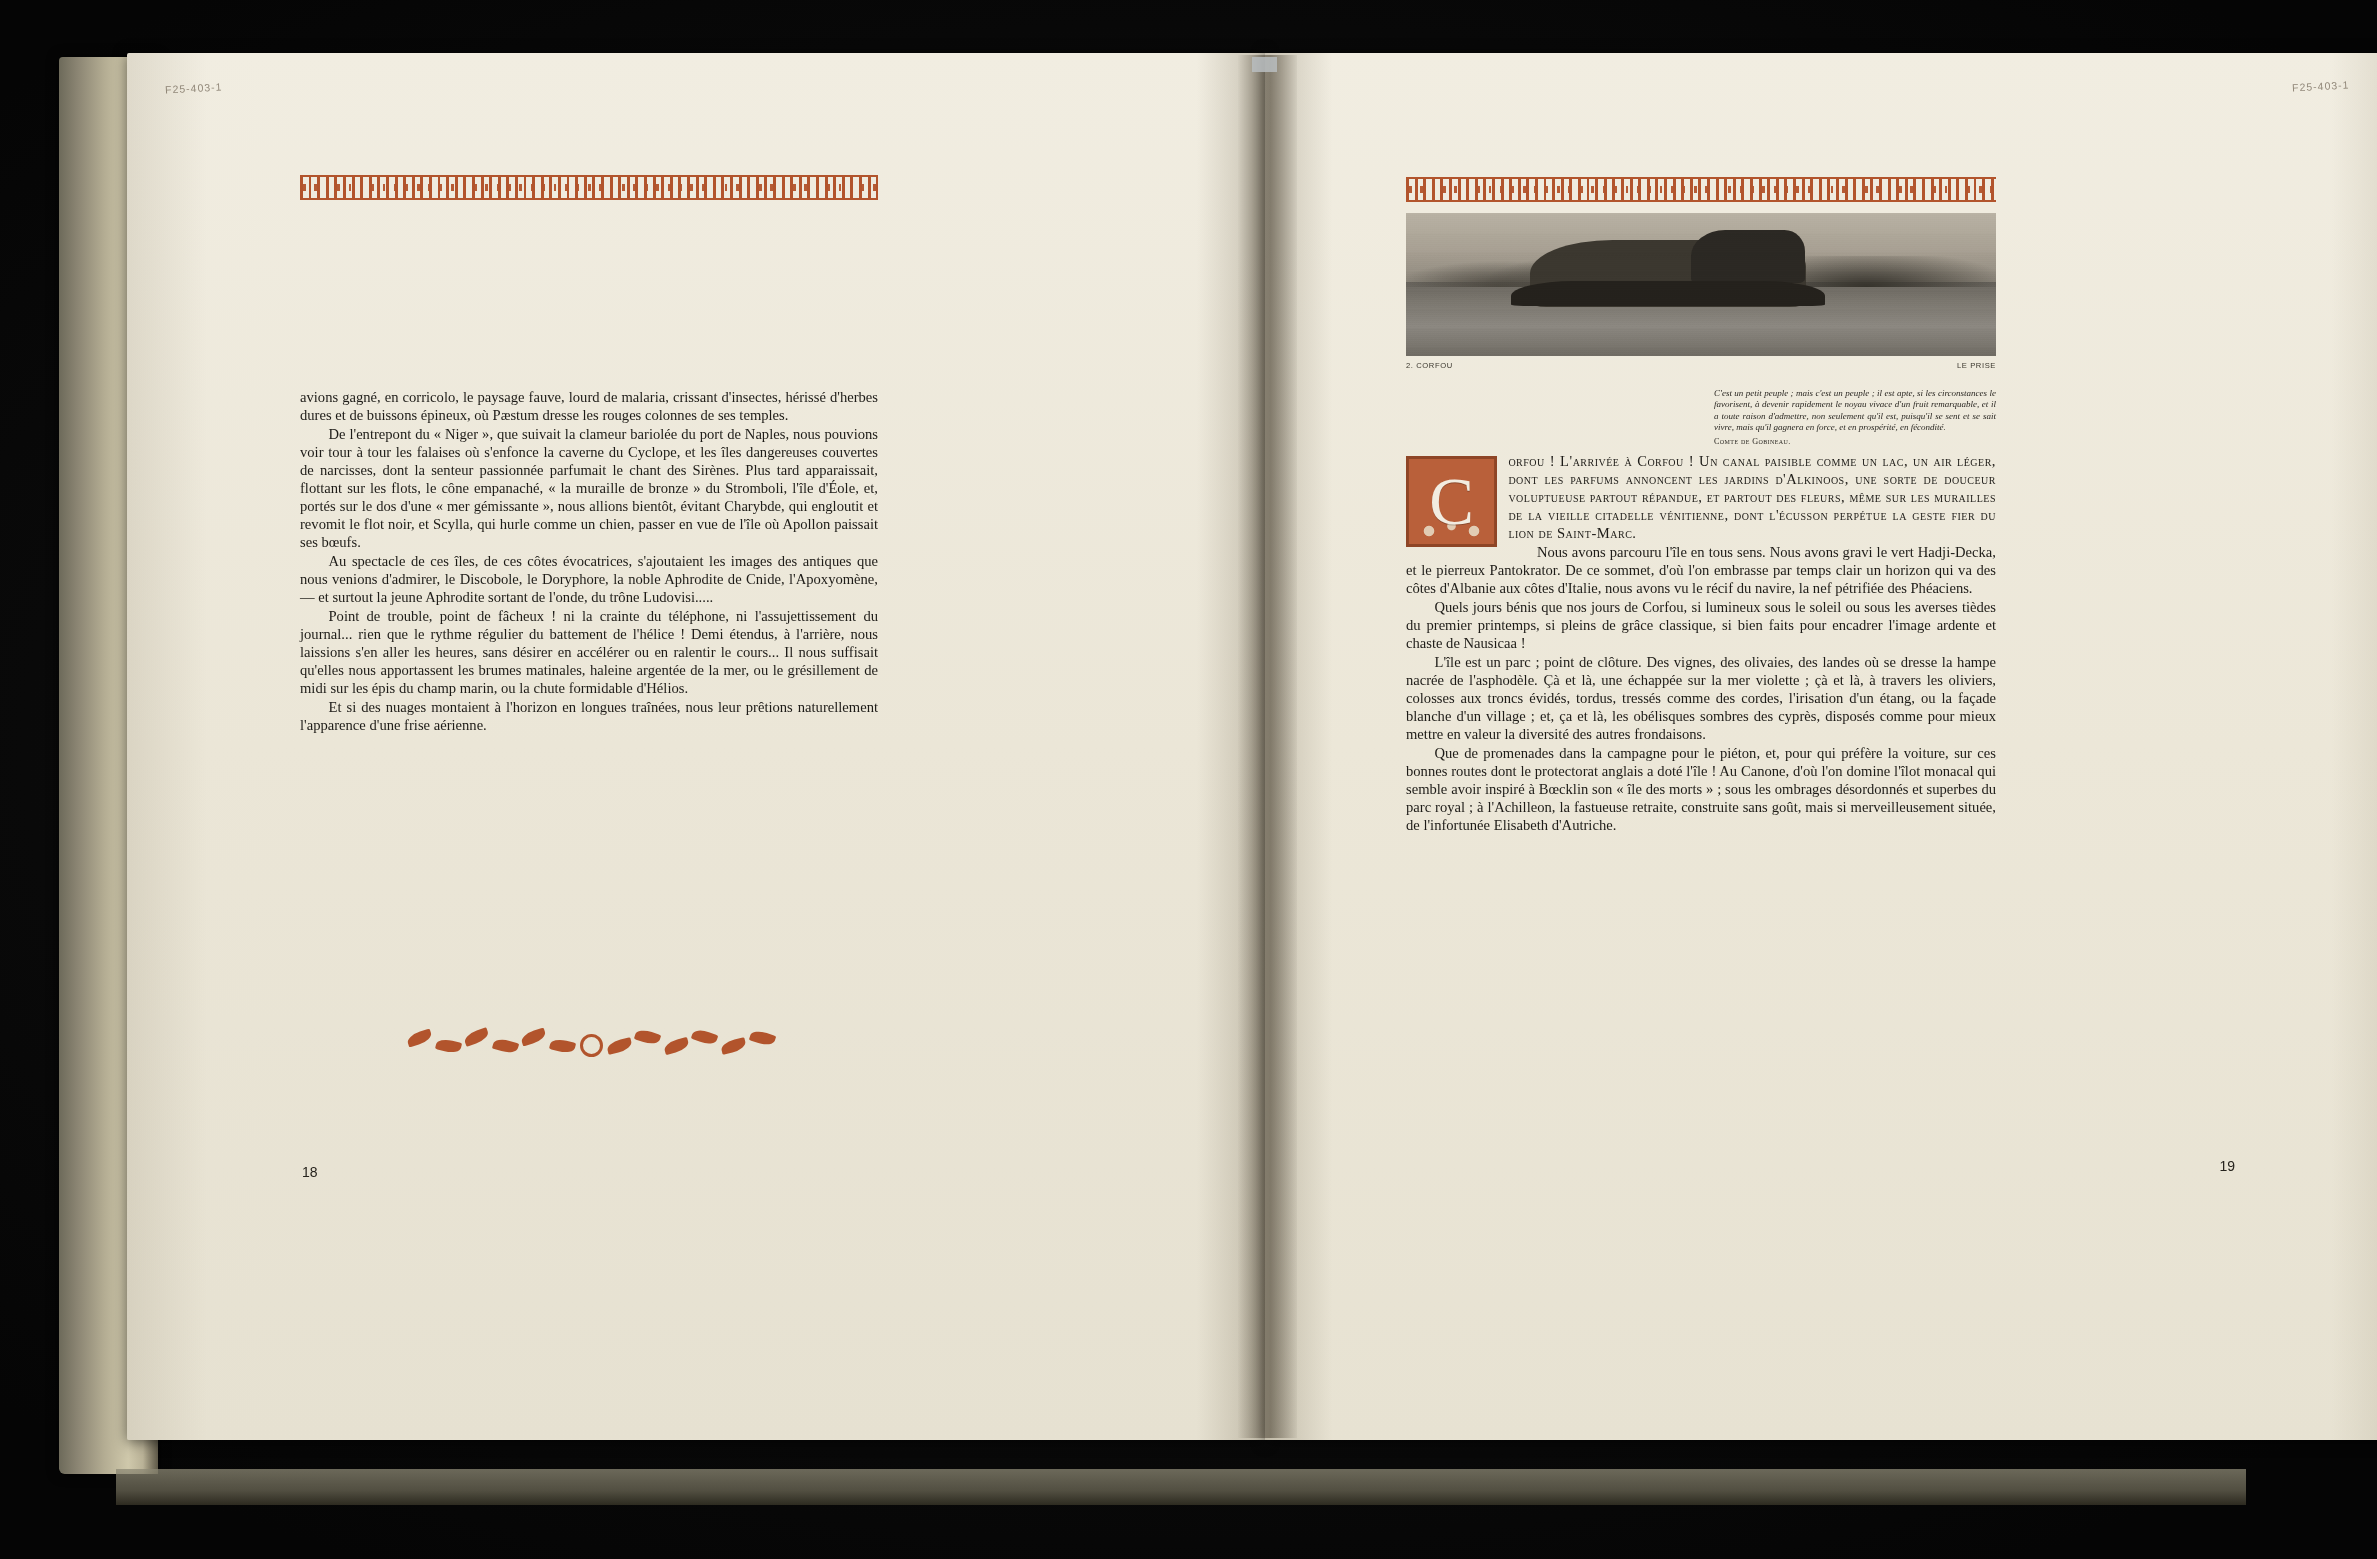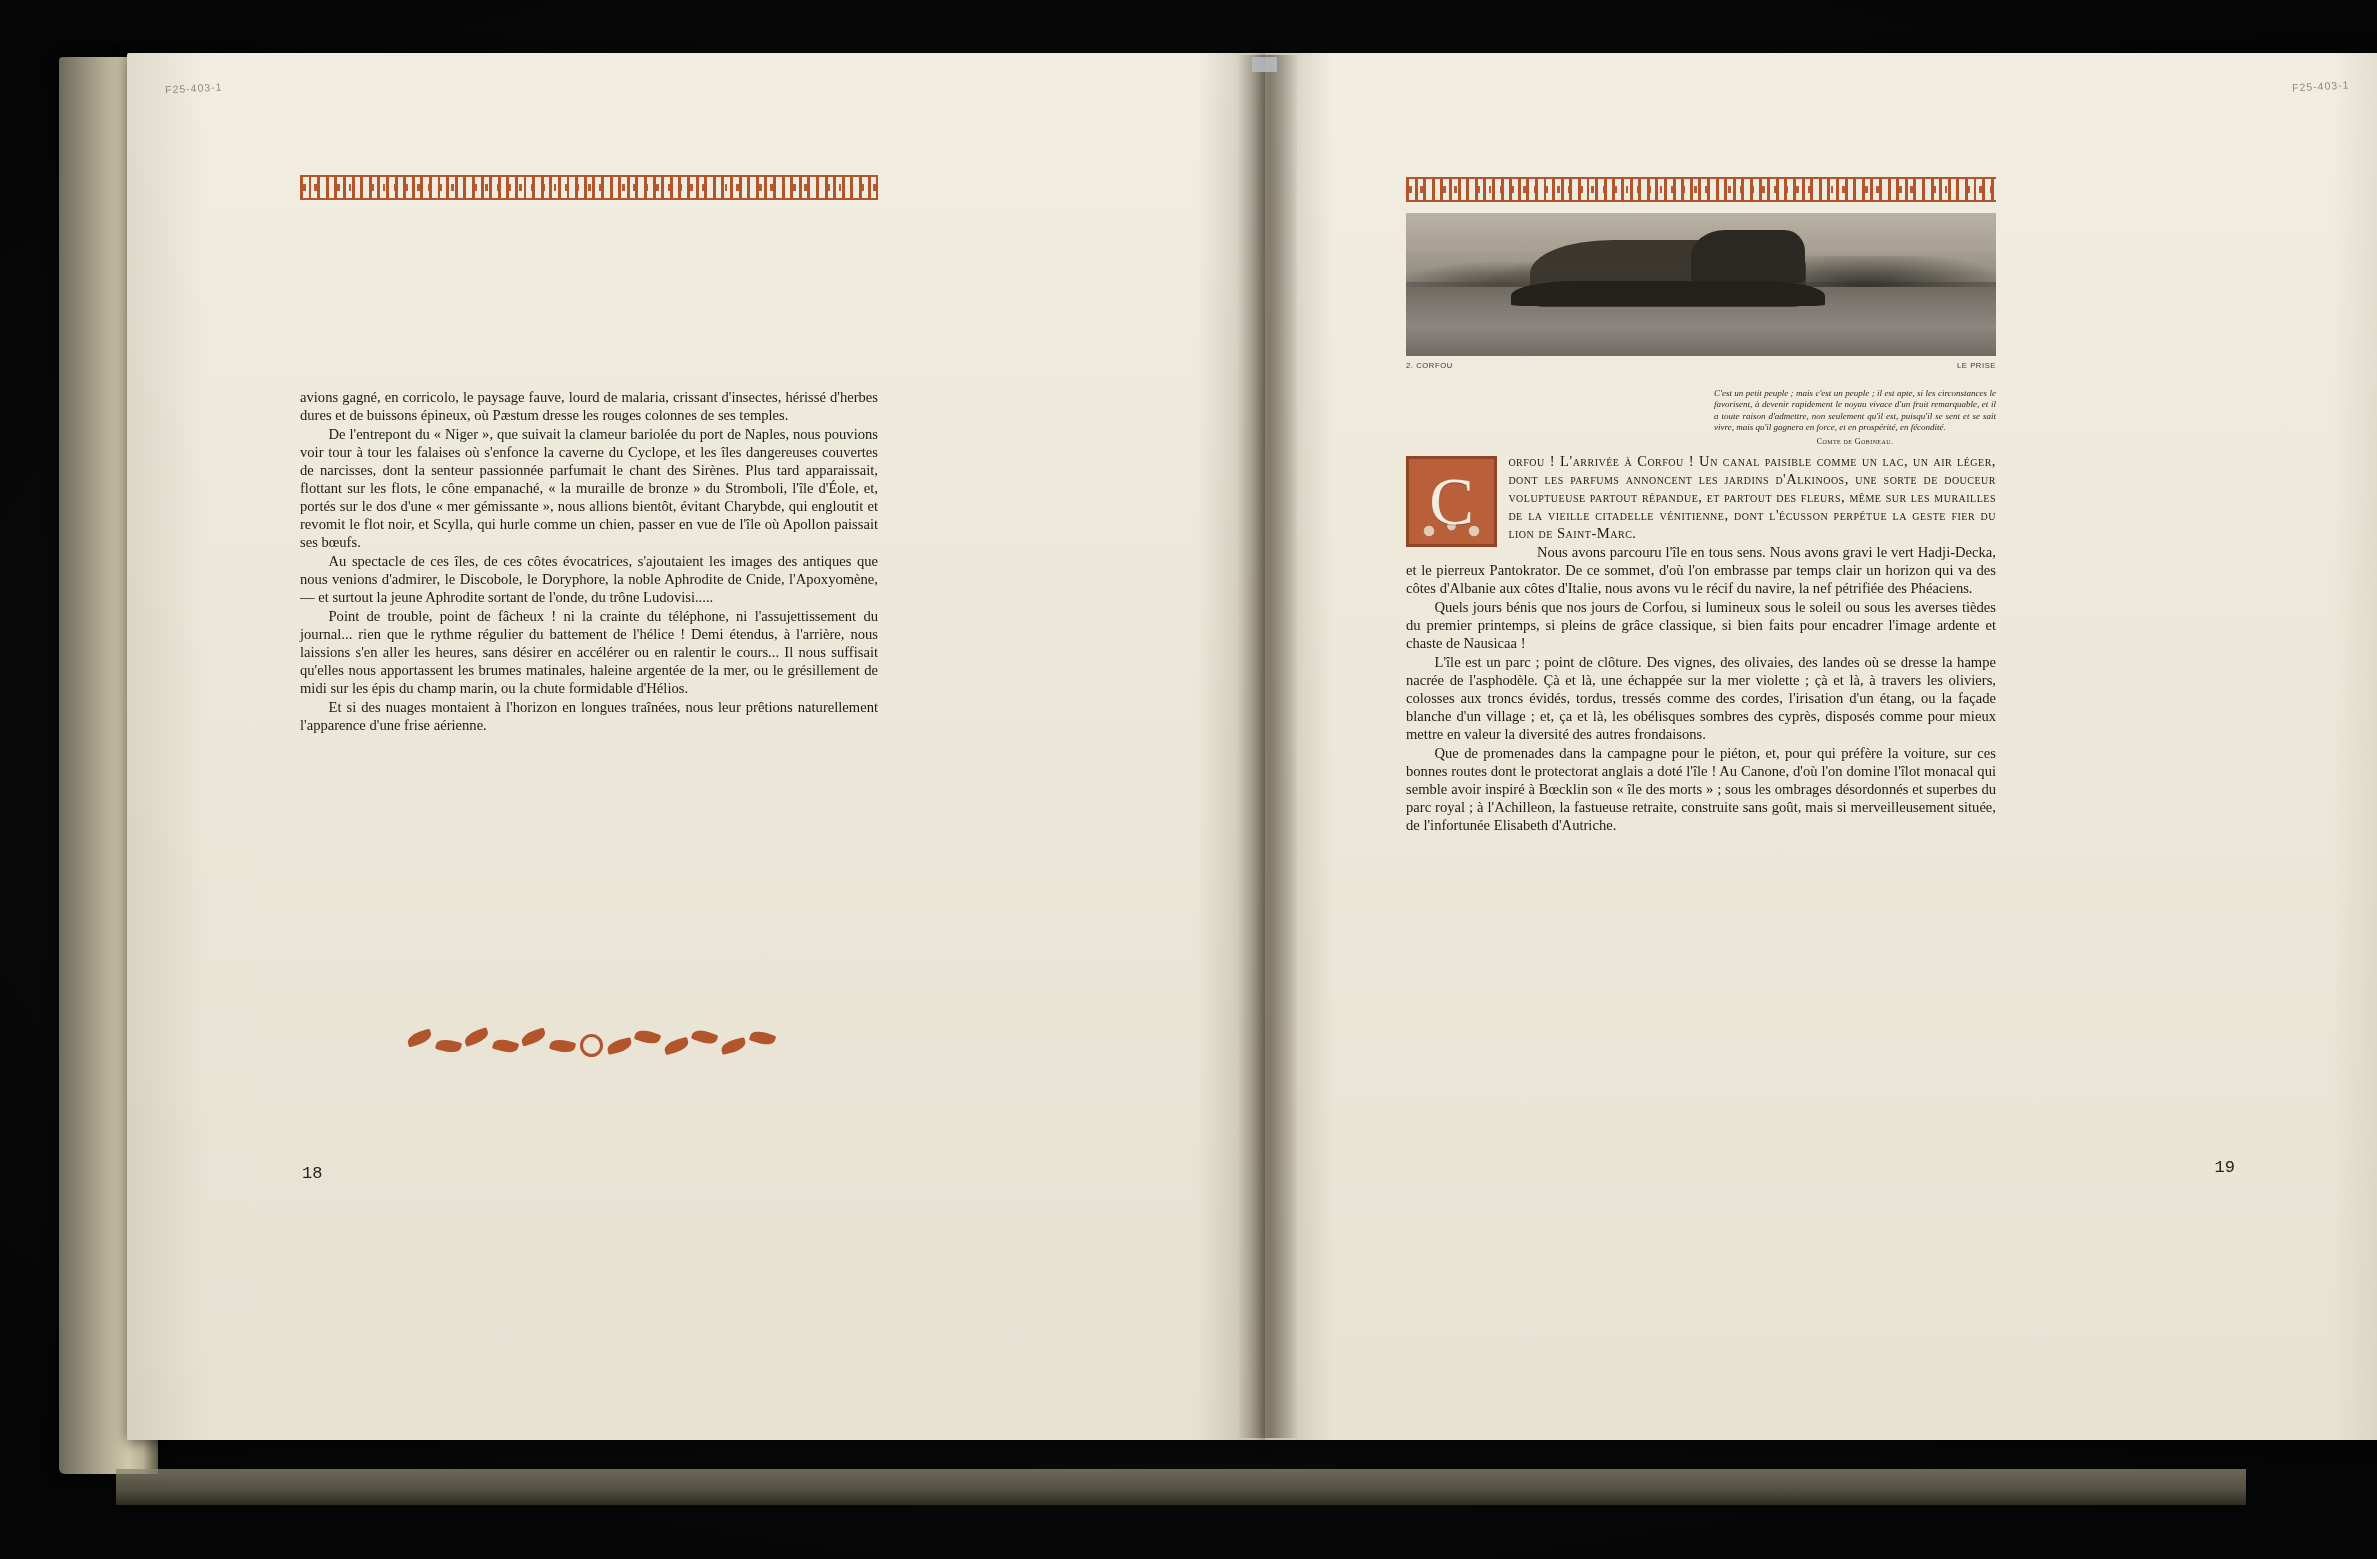--- a/index.html
+++ b/index.html
@@ -219,21 +219,21 @@
   .epigraph {
     font-style: italic;
     font-size: 9px;
     line-height: 11.4px;
     text-align: justify;
     color: #2a2722;
     font-family: "Liberation Serif", serif;
   }
   .epigraph .attrib {
     display: block;
-    text-align: center;
+    text-align: left;
     font-style: normal;
     font-variant: small-caps;
     font-size: 8.2px;
     letter-spacing: 0.4px;
     margin-top: 1.9px;
   }
 
   
   .dropcap-block {
     float: left;
@@ -291,22 +291,22 @@
     left: 50%;
     top: 50%;
     width: 17px;
     height: 17px;
     margin: -8.6px 0 0 -8.6px;
     border-radius: 50%;
     border: 3.8px solid #b2542c;
   }
 
   .folio {
-    font-family: Liberation Mono, monospace;
-    font-size: 17px;
+    font-family: Liberation Sans, sans-serif;
+    font-size: 14px;
     color: #26231d;
   }
 
   .pencil-note {
     position: absolute;
     font-family: "Liberation Sans", sans-serif;
     font-size: 10.5px;
     color: #7a6f60;
     transform: rotate(-3deg);
     letter-spacing: 1px;

